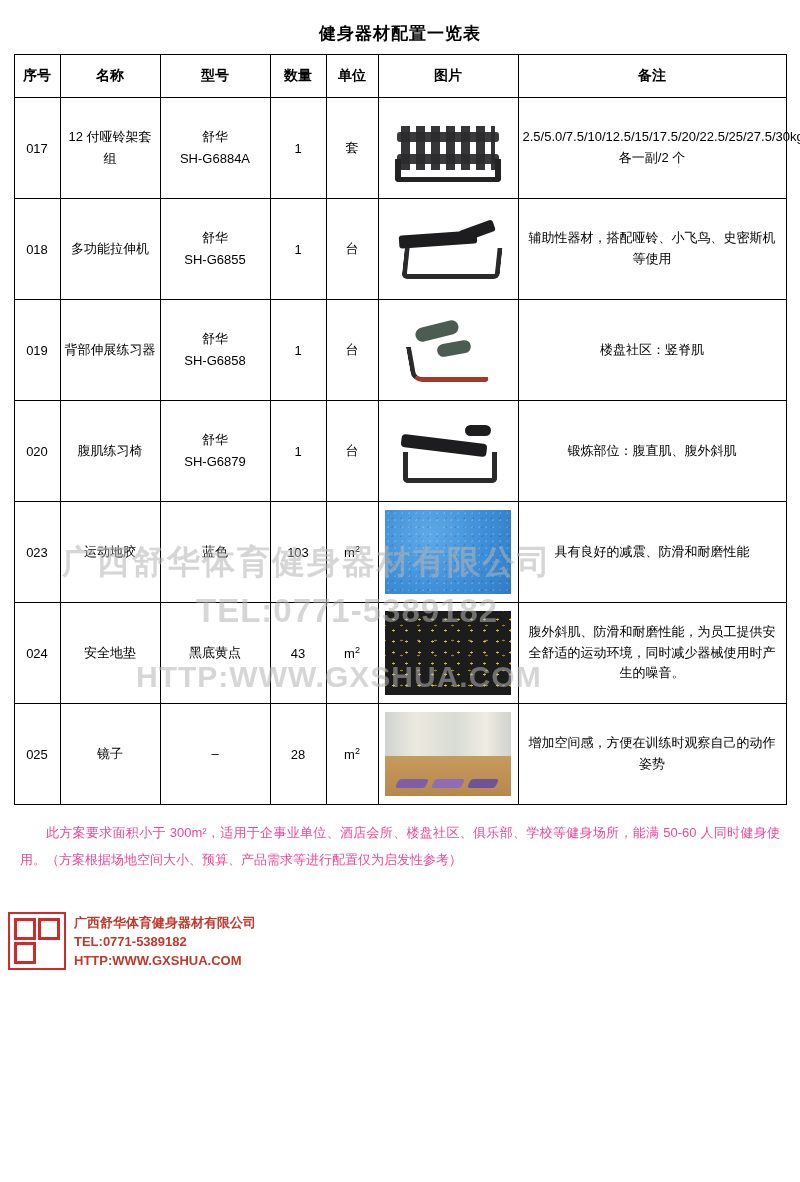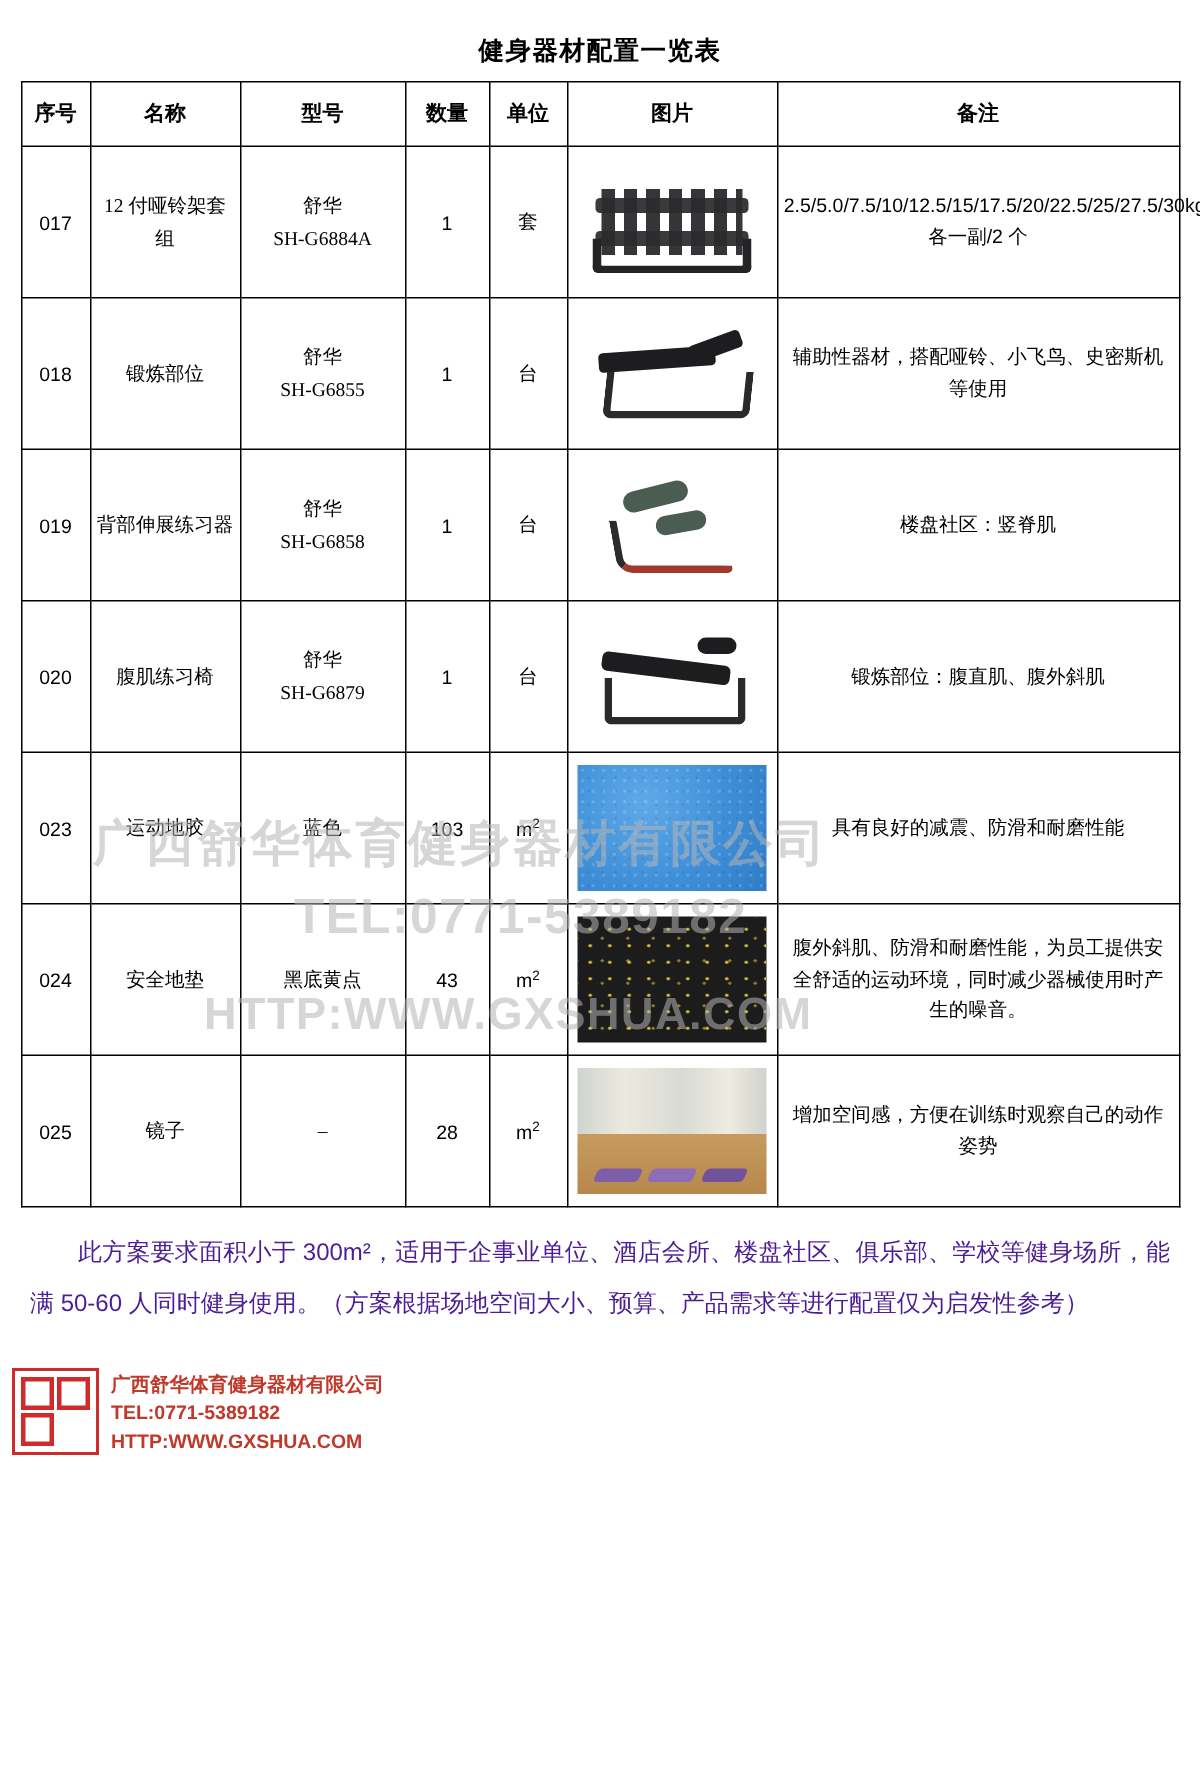--- a/index.html
+++ b/index.html
@@ -62,21 +62,20 @@
 
   td.note {
     text-align: left;
     padding-left: 10px;
     padding-right: 8px;
     line-height: 1.6;
     font-size: 13px;
   }
   td.name, td.model {
     line-height: 1.7;
-    font-family: Liberation Serif, serif;
   }
   td.imgcell {
     padding: 4px 2px;
     height: 96px;
   }
   .sup { font-size: 9px; vertical-align: super; }
 
   
   .prod {
     width: 126px;
@@ -315,23 +314,23 @@
     font-size: 13px;
     line-height: 1.45;
     font-weight: bold;
     padding-top: 2px;
   }
   .stamp-text div { white-space: nowrap; }
 
   .footer {
     width: 760px;
     margin: 14px auto 0 auto;
-    font-size: 16px;
+    font-size: 13px;
     line-height: 2.1;
-    color: #4c1d95;
+    color: #ec4899;
     text-align: justify;
     padding: 0 6px;
   }
   .footer p { margin: 0; text-indent: 2em; }
 </style>
 </head>
 <body>
 
 <div class="page">
 
@@ -372,21 +371,21 @@
         <td class="imgcell">
           <div class="prod img-dumbbell-rack">
             <div class="rack-legs"></div>
           </div>
         </td>
         <td class="note">2.5/5.0/7.5/10/12.5/15/17.5/20/22.5/25/27.5/30kg 各一副/2 个</td>
       </tr>
 
       <tr>
         <td class="no">018</td>
-        <td class="name">锻炼部位</td>
+        <td class="name">多功能拉伸机</td>
         <td class="model">
           <div>舒华</div>
           <div>SH-G6855</div>
         </td>
         <td class="qty">1</td>
         <td class="unit">台</td>
         <td class="imgcell">
           <div class="prod img-adj-bench">
             <div class="pad"></div>
             <div class="pad2"></div>

